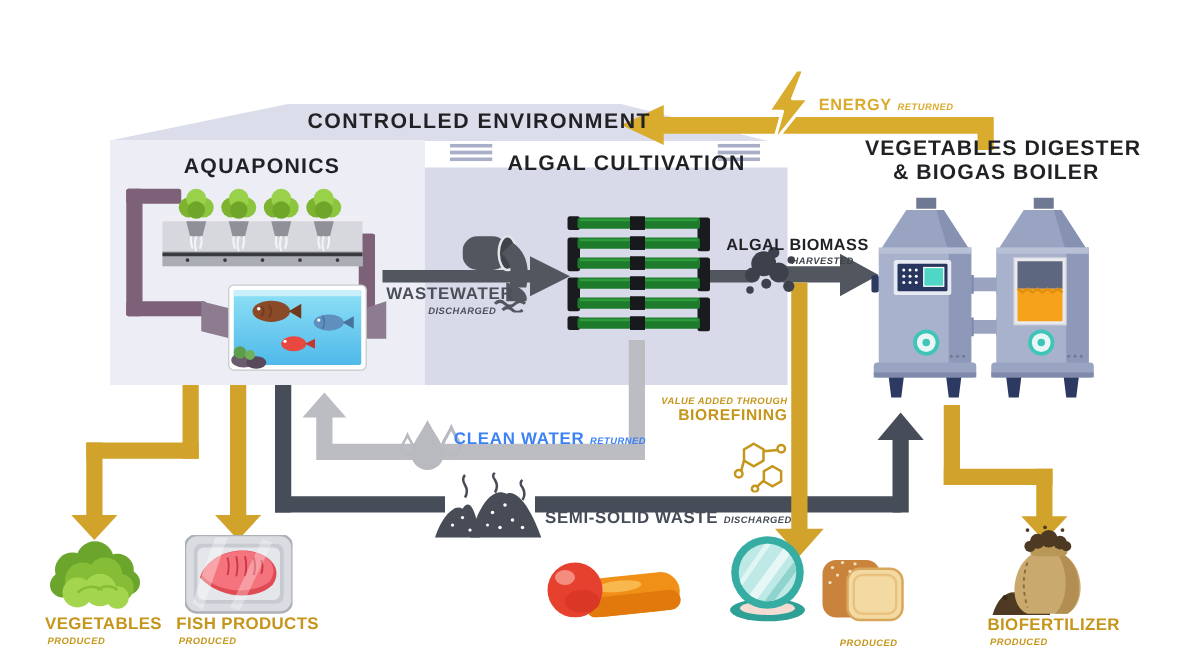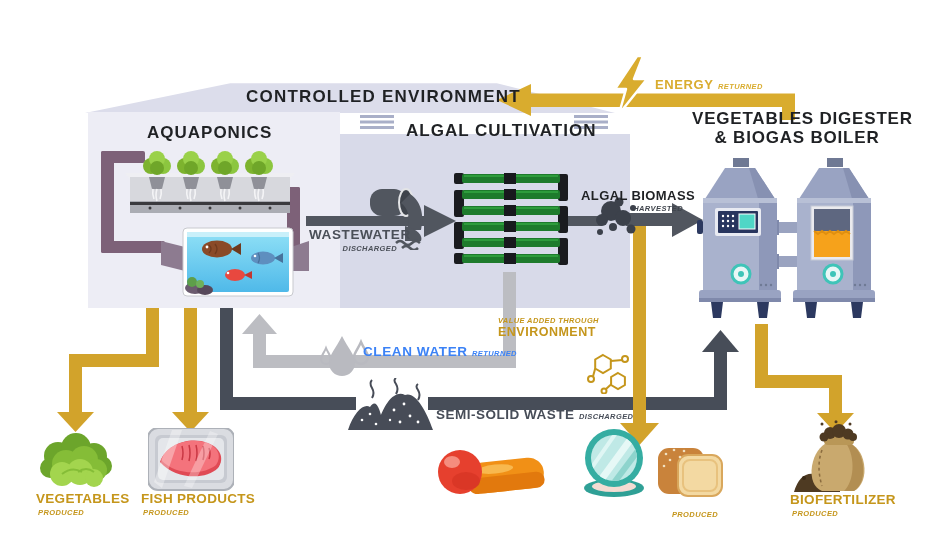--- a/index.html
+++ b/index.html
@@ -472,23 +472,23 @@
   <div class="abs qual dkgray" style="left:309px;top:244px;width:88px;text-align:right">DISCHARGED</div>
 
   <div class="abs lbl" style="left:581px;top:188px;font-size:13px;letter-spacing:.4px">ALGAL BIOMASS</div>
   <div class="abs qual" style="left:581px;top:204px;width:102px;text-align:right;color:#3F444C">HARVESTED</div>
 
   <div class="abs" style="left:363px;top:342px">
     <span class="lbl ltgray" style="font-size:13.5px;letter-spacing:.6px">CLEAN WATER</span>
     <span class="qual ltgray">RETURNED</span>
   </div>
 
-  <div class="abs" style="left:498px;top:316px;width:132px;">
+  <div class="abs" style="left:498px;top:316px;width:132px;text-align:right">
     <div class="qual gold">VALUE ADDED THROUGH</div>
-    <div class="lbl gold" style="font-size:12.5px;letter-spacing:.5px">ENVIRONMENT</div>
+    <div class="lbl gold" style="font-size:12.5px;letter-spacing:.5px">BIOREFINING</div>
   </div>
 
   <div class="abs" style="left:436px;top:405px">
     <span class="lbl navy" style="font-size:13.5px;letter-spacing:.5px">SEMI-SOLID WASTE</span>
     <span class="qual navy">DISCHARGED</span>
   </div>
 
   <div class="abs lbl gold outlbl" style="left:36px;top:491px">VEGETABLES</div>
   <div class="abs qual gold" style="left:38px;top:508px">PRODUCED</div>
 

